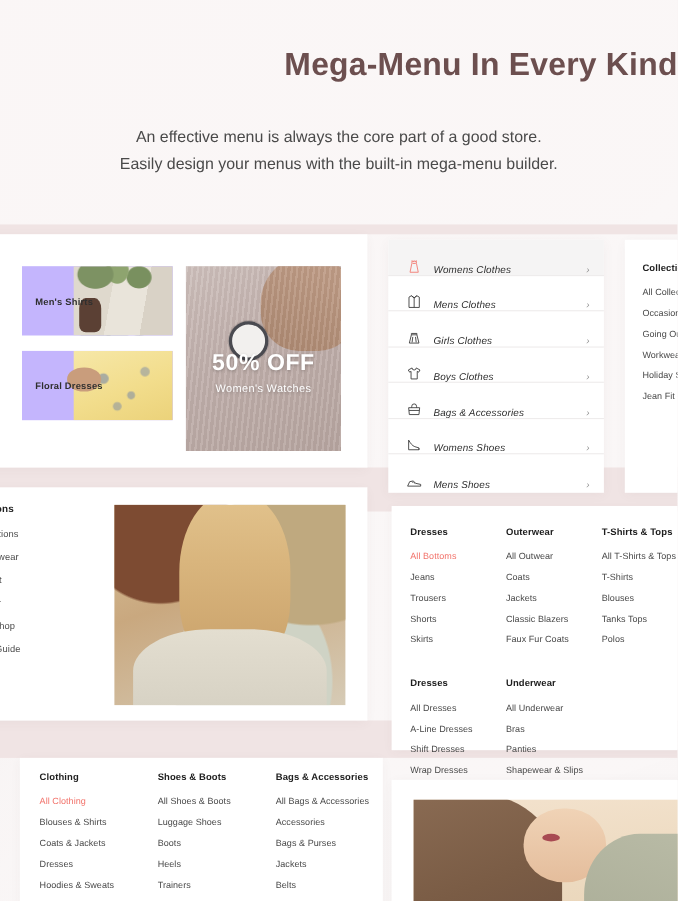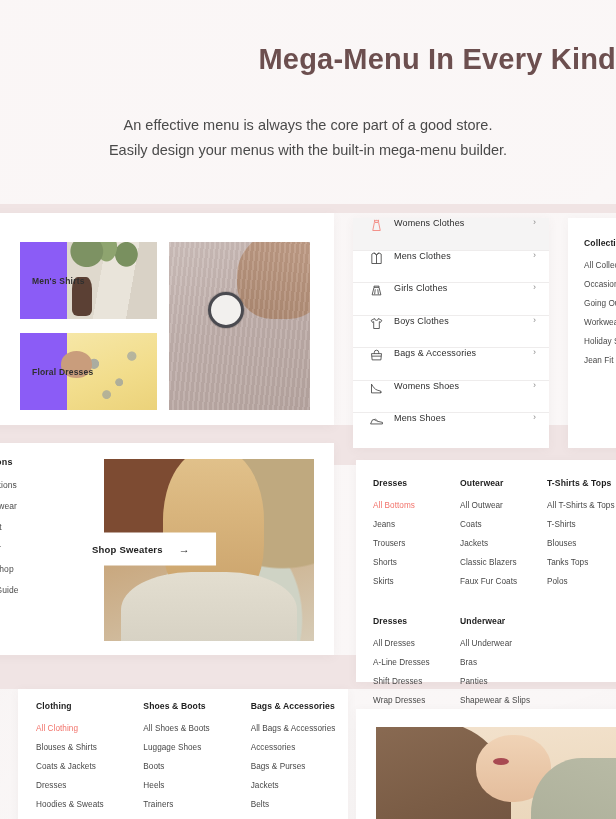--- a/index.html
+++ b/index.html
@@ -59,22 +59,22 @@
   }
 
   
   #panel-images{ left:-18px; top:213px; width:352px; height:212px; }
   .img-grid{
     position:absolute; left:38px; top:29px;
     display:flex; gap:12px;
   }
   .tile-col{ display:flex; flex-direction:column; gap:14px; }
   .tile{
-    position:relative; width:137px; height:77px;
-    background:#8b5cf6; overflow:hidden;
+    position:relative; width:137px; height:63px;
+    background:#c4b5fd; overflow:hidden;
   }
   .tile-label{
     position:absolute; left:12px; top:50%; transform:translateY(-50%);
     font-size:8.5px; font-weight:600; color:#2f2f2f; letter-spacing:.2px;
     z-index:2;
   }
   .tile-art{ position:absolute; right:0; top:0; bottom:0; width:66%; }
   .art-mens{
     background:
       radial-gradient(ellipse at 22% 12%, #7d9263 0 16%, transparent 17%),
@@ -170,24 +170,25 @@
   #panel-clothing{ left:18px; top:689px; width:330px; height:150px; }
   .clothing-grid{
     position:absolute; left:18px; top:12px; right:10px;
     display:grid; grid-template-columns:1fr 1fr 1fr; gap:0 20px;
   }
 
   
   #panel-menu{ left:353px; top:218px; width:196px; height:230px; }
   .menu-item{
     position:relative; height:32.5px;
-    display:flex; align-items:flex-start; gap:10px;
+    display:flex; align-items:flex-end; gap:10px;
     padding:0 13px 0 16px;
     border-bottom:1px solid #eeecec;
     cursor:pointer;
+    font-style:italic;
   }
   .menu-item:last-child{ border-bottom:none; }
   .menu-item.active{ background:#f5f4f4; }
   .menu-ico{ width:15px; height:15px; flex:0 0 15px; }
   .menu-label{
     flex:1; font-size:9px; color:#2d2d2d; letter-spacing:.15px;
   }
   .menu-chev{ font-size:9px; color:#8a8a8a; line-height:1; }
 
   
@@ -272,41 +273,41 @@
 
       <div class="tile">
         <div class="tile-art art-floral"></div>
         <span class="tile-label">Floral Dresses</span>
       </div>
 
     </div>
 
     <div class="promo">
       <div class="promo-strip"></div>
+      <div class="promo-text">
+        <div class="promo-big">50% OFF</div>
+        <div class="promo-small">Women's Watches</div>
+      </div>
     </div>
   </div>
 </div>
 
 <div class="panel" id="panel-collections">
   <div class="col-list">
     <div class="col-head">Collections</div>
     <a class="col-link">All Collections</a>
     <a class="col-link">Occasionwear</a>
     <a class="col-link">Going Out</a>
     <a class="col-link">Workwear</a>
     <a class="col-link">Holiday Shop</a>
     <a class="col-link">Jean Fit Guide</a>
   </div>
 
   <div class="sweater-img"></div>
 
-  <div class="shop-btn">
-    <span>Shop Sweaters</span>
-    <span class="arrow-glyph">→</span>
-  </div>
 </div>
 
 <div class="panel" id="panel-clothing">
   <div class="clothing-grid">
 
     <div>
       <div class="c-head">Clothing</div>
       <a class="c-link hl">All Clothing</a>
       <a class="c-link">Blouses &amp; Shirts</a>
       <a class="c-link">Coats &amp; Jackets</a>

